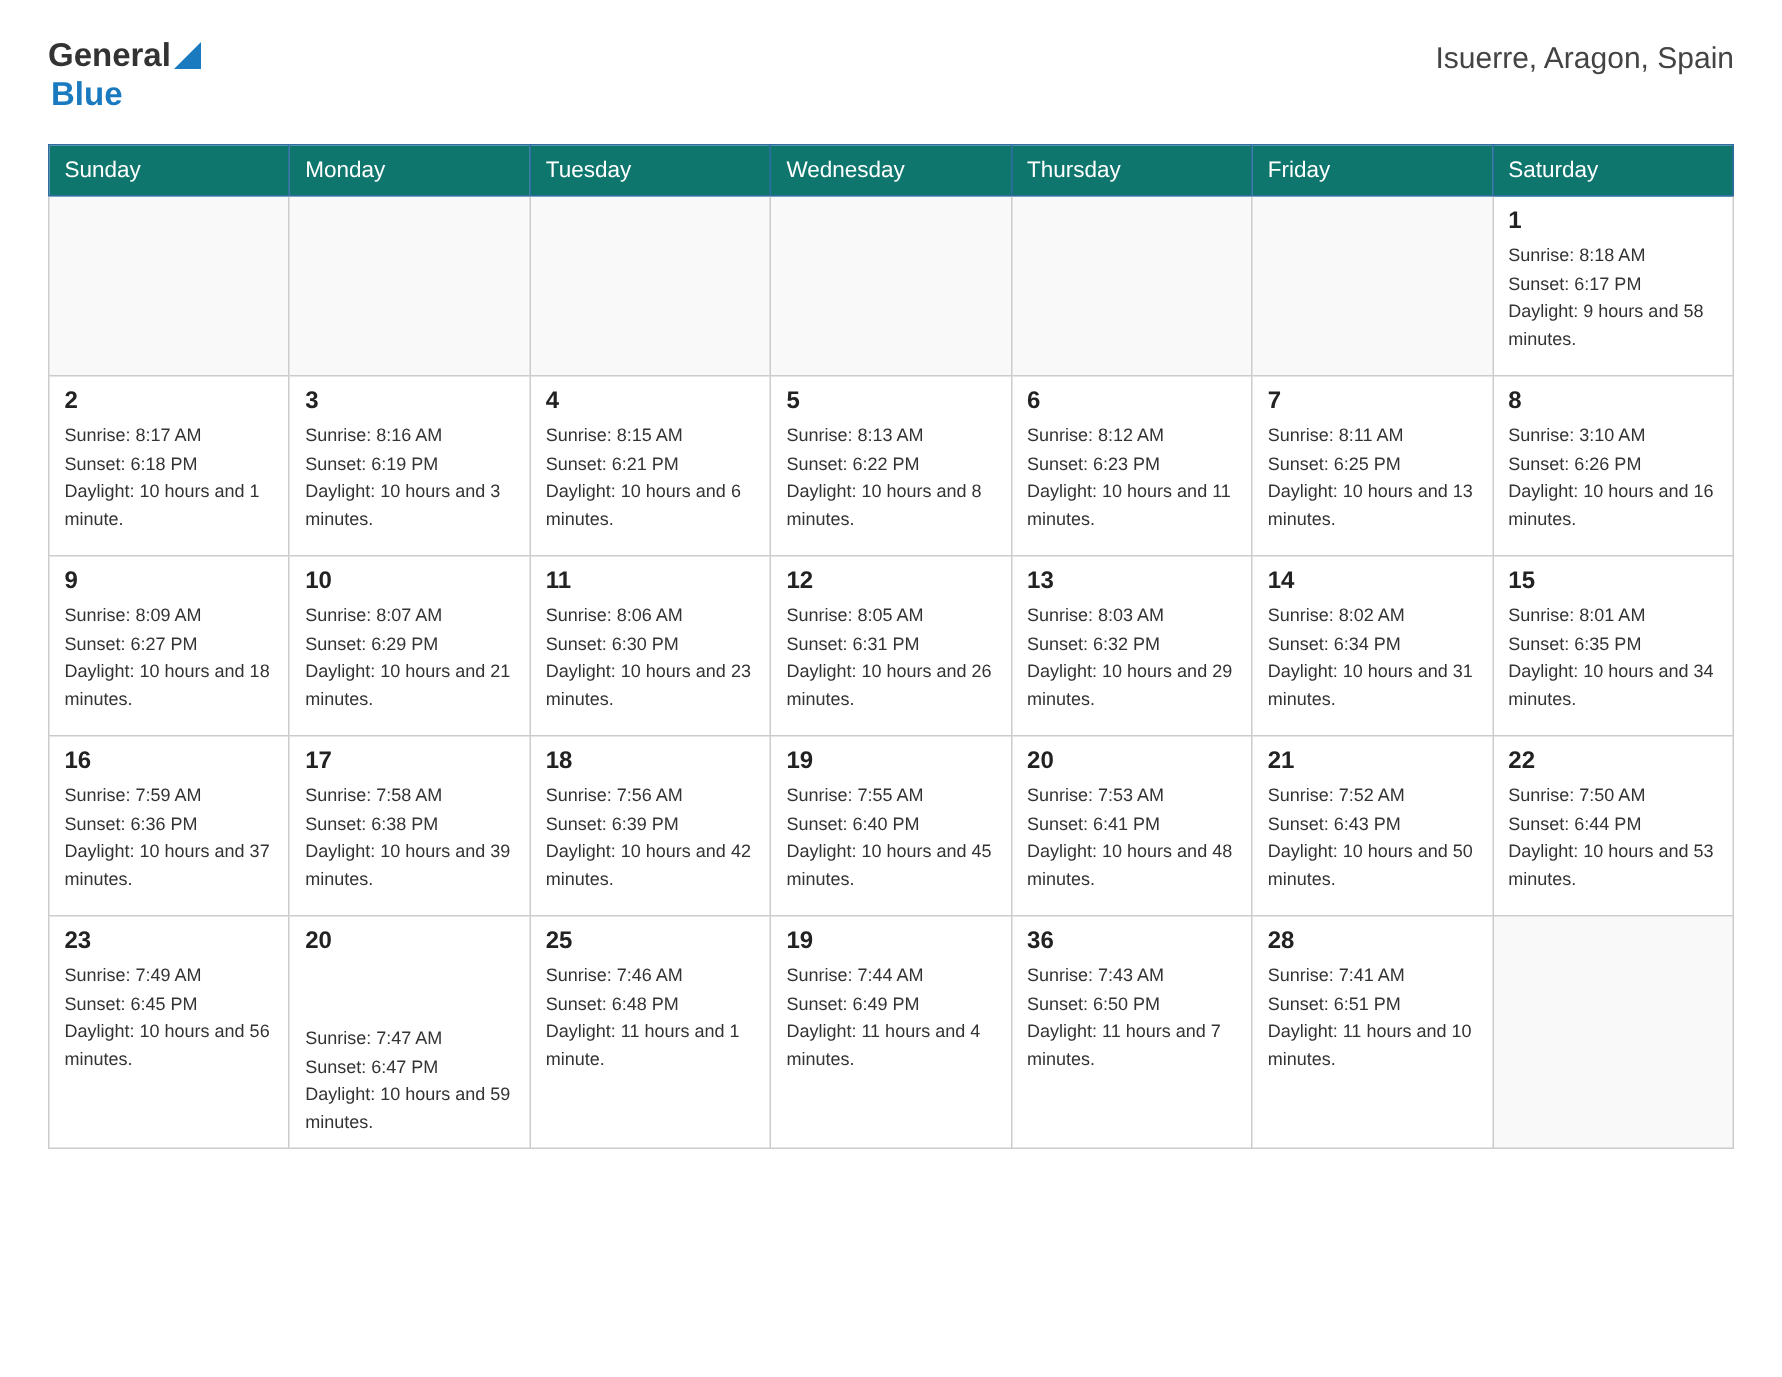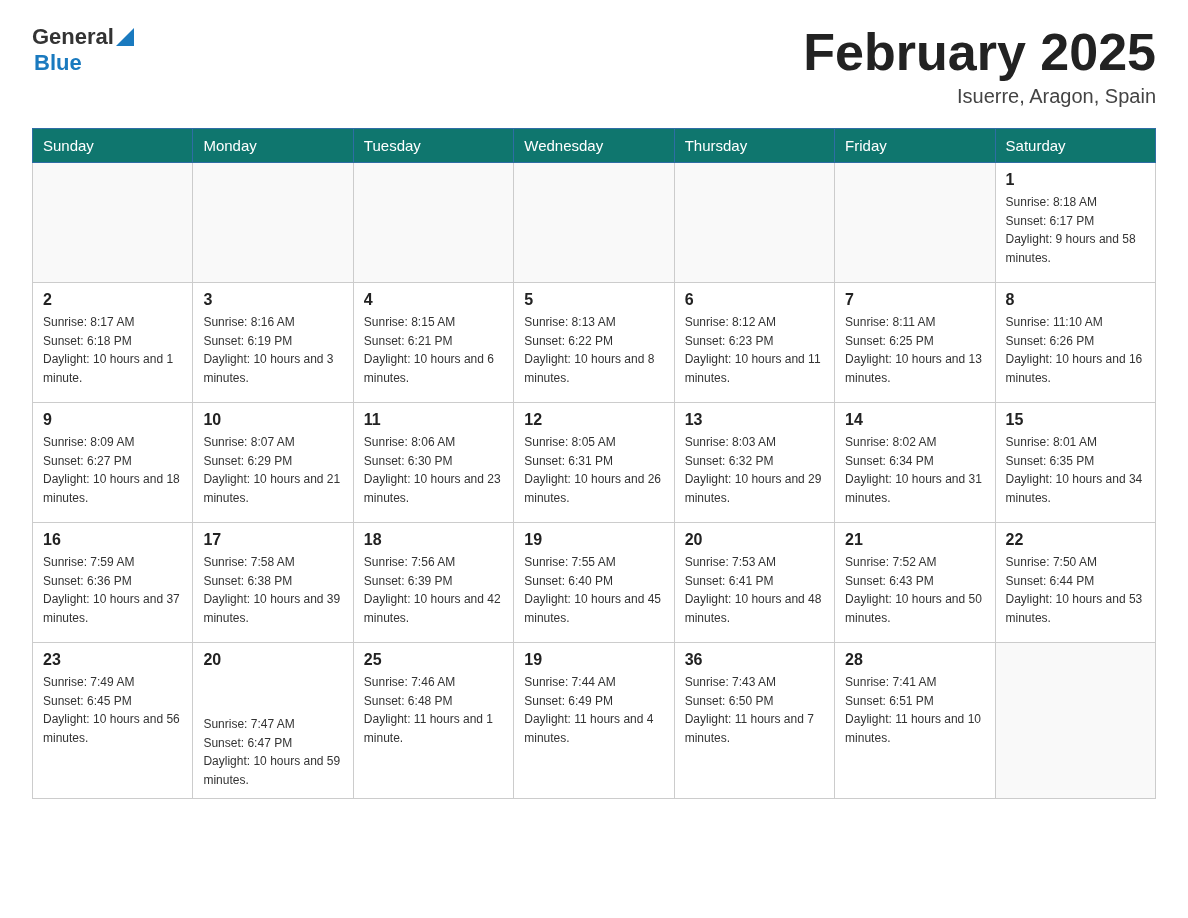--- a/index.html
+++ b/index.html
@@ -91,21 +91,20 @@
       <span style="font-size:22px;font-weight:bold;color:#333;">General</span>
       <svg width="18" height="18" viewBox="0 0 18 18" style="margin-left:2px;margin-top:0;">
         <polygon points="0,18 18,18 18,0" fill="#1a7abf"></polygon>
       </svg>
     </div>
     <div class="logo-line2">
       <span style="font-size:22px;font-weight:bold;color:#1a7abf;">Blue</span>
     </div>
   </div>
   <div class="header-right">
-    <div class="month-title">February 2025</div>
     <div class="location">Isuerre, Aragon, Spain</div>
   </div>
 </div>
 
 <table class="calendar">
   <thead>
     <tr>
       <th>Sunday</th>
       <th>Monday</th>
       <th>Tuesday</th>
@@ -162,21 +161,21 @@
 Daylight: 10 hours and 11 minutes.</div>
         </td>
         <td>
           <span class="day-number">7</span>
           <div class="day-info" style="white-space: pre-line;">Sunrise: 8:11 AM
 Sunset: 6:25 PM
 Daylight: 10 hours and 13 minutes.</div>
         </td>
         <td>
           <span class="day-number">8</span>
-          <div class="day-info" style="white-space: pre-line;">Sunrise: 11:10 AM
+          <div class="day-info" style="white-space: pre-line;">Sunrise: 3:10 AM
 Sunset: 6:26 PM
 Daylight: 10 hours and 16 minutes.</div>
         </td>
       </tr>
       <tr>
         <td>
           <span class="day-number">9</span>
           <div class="day-info" style="white-space: pre-line;">Sunrise: 8:09 AM
 Sunset: 6:27 PM
 Daylight: 10 hours and 18 minutes.</div>

